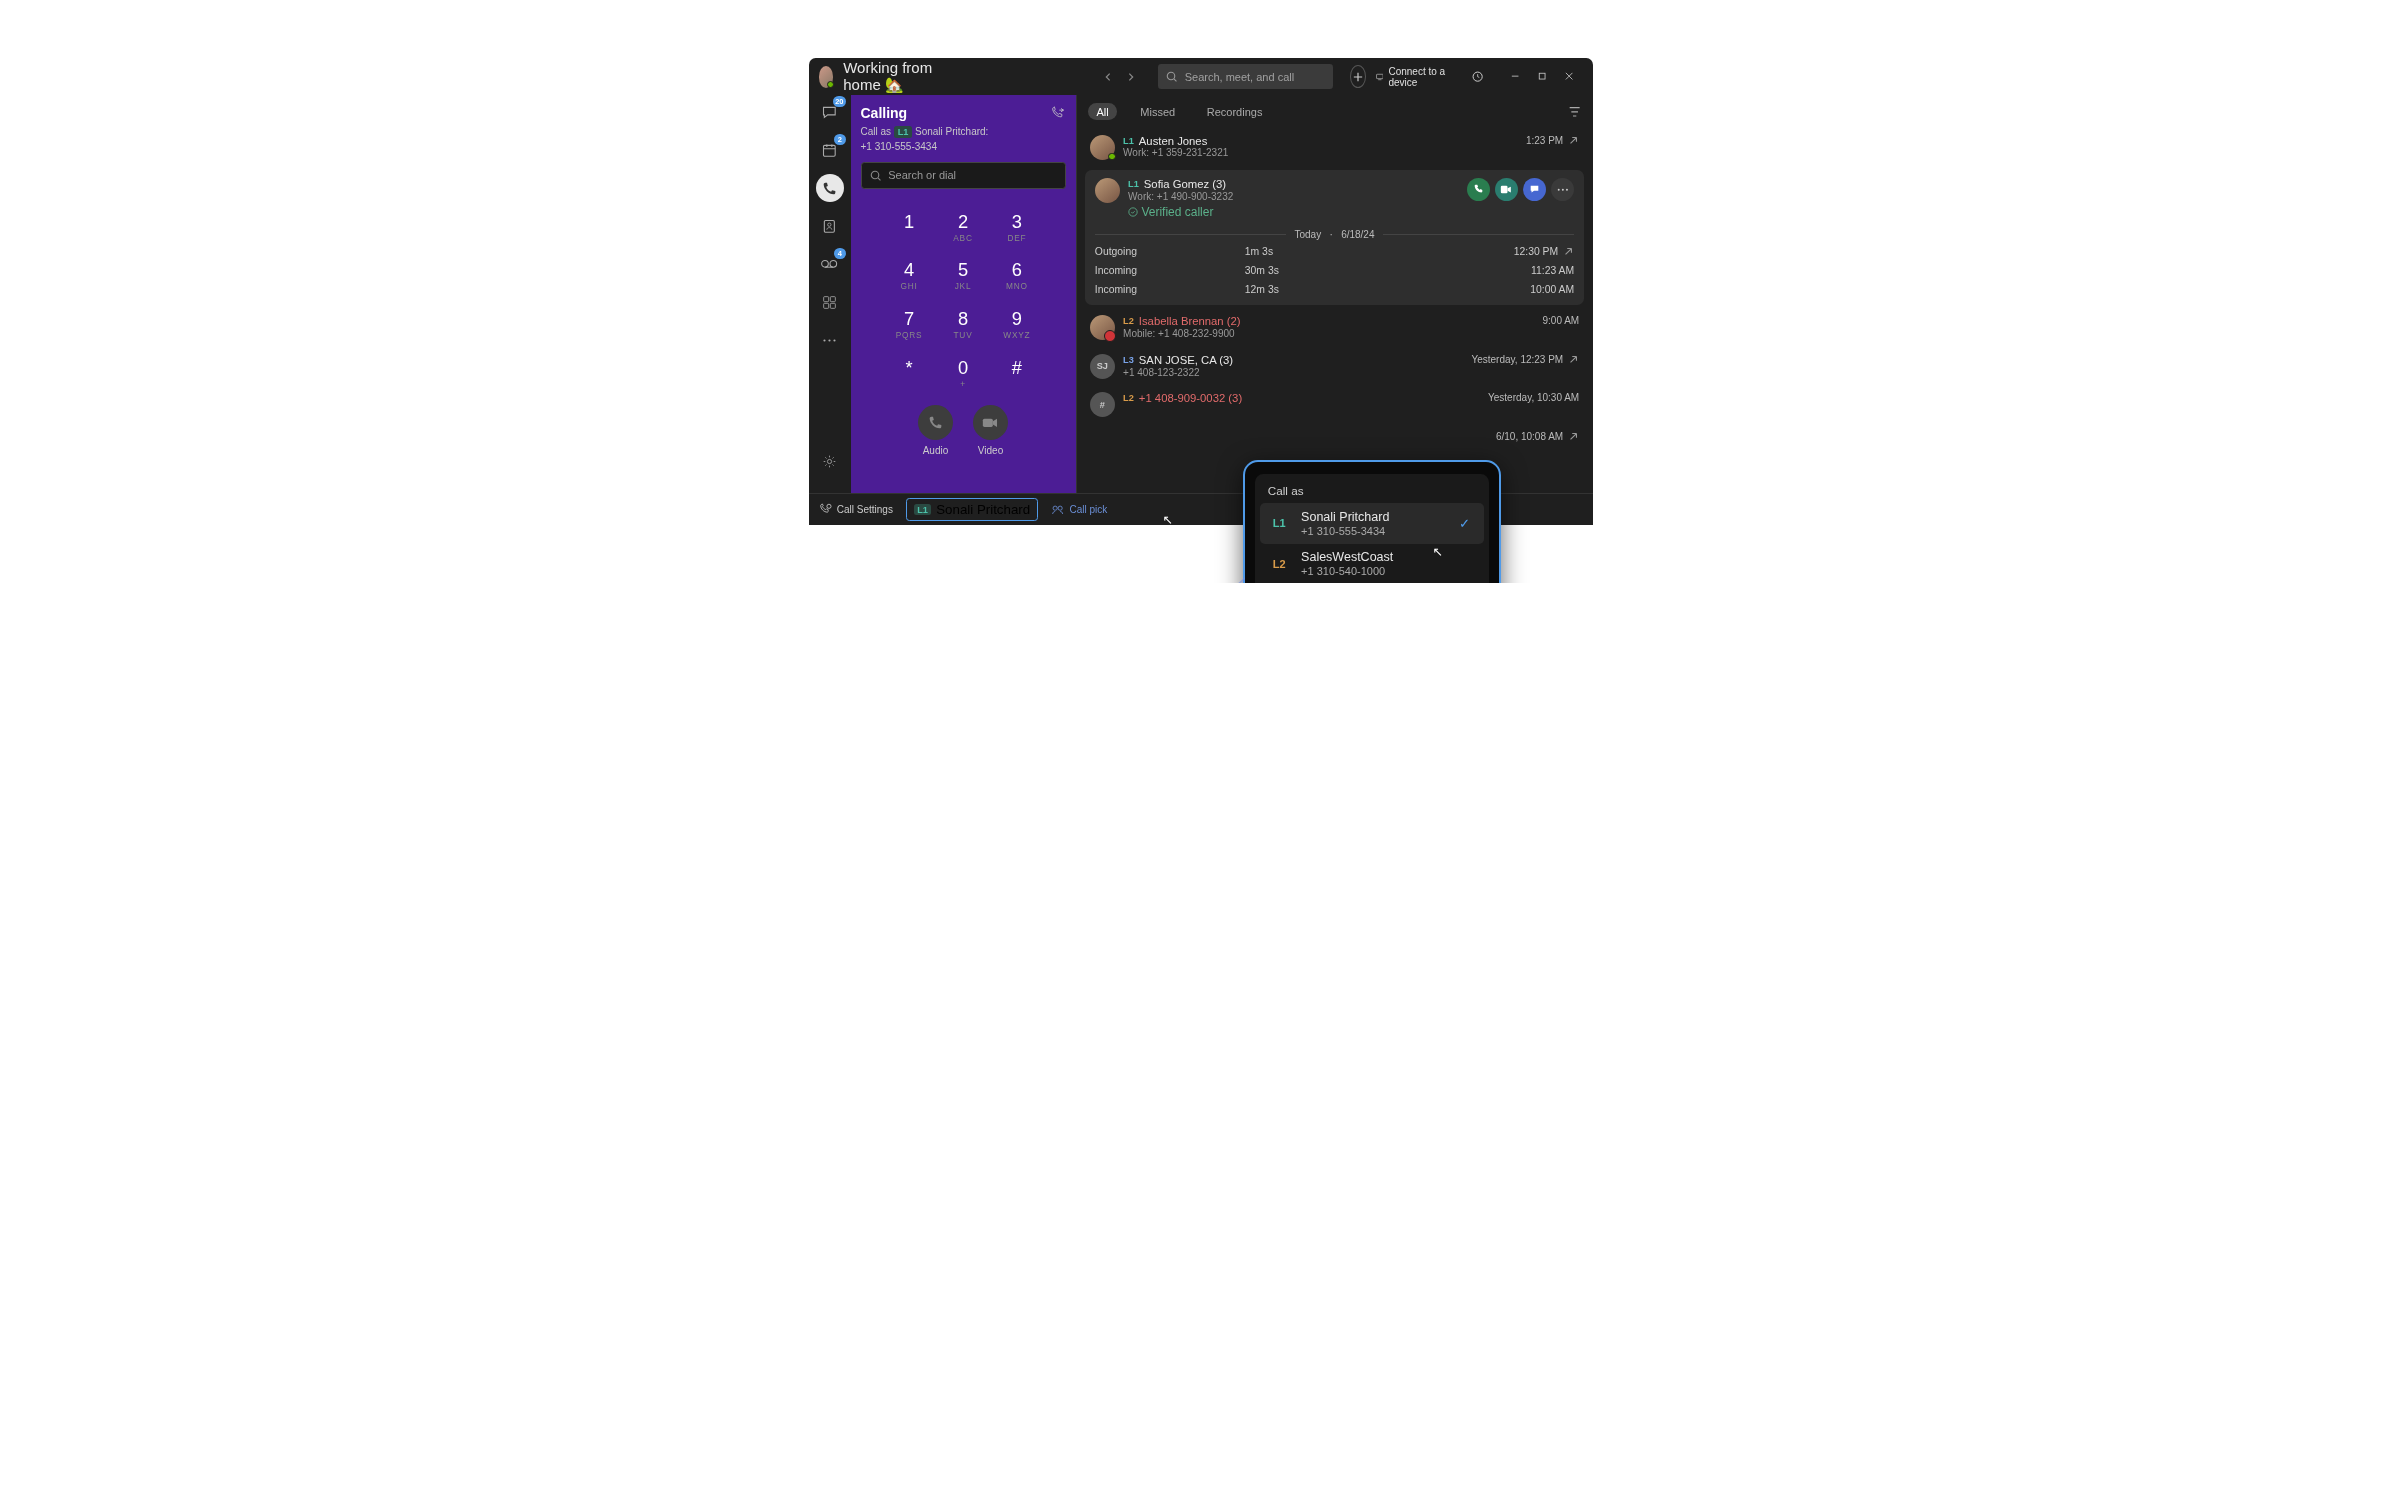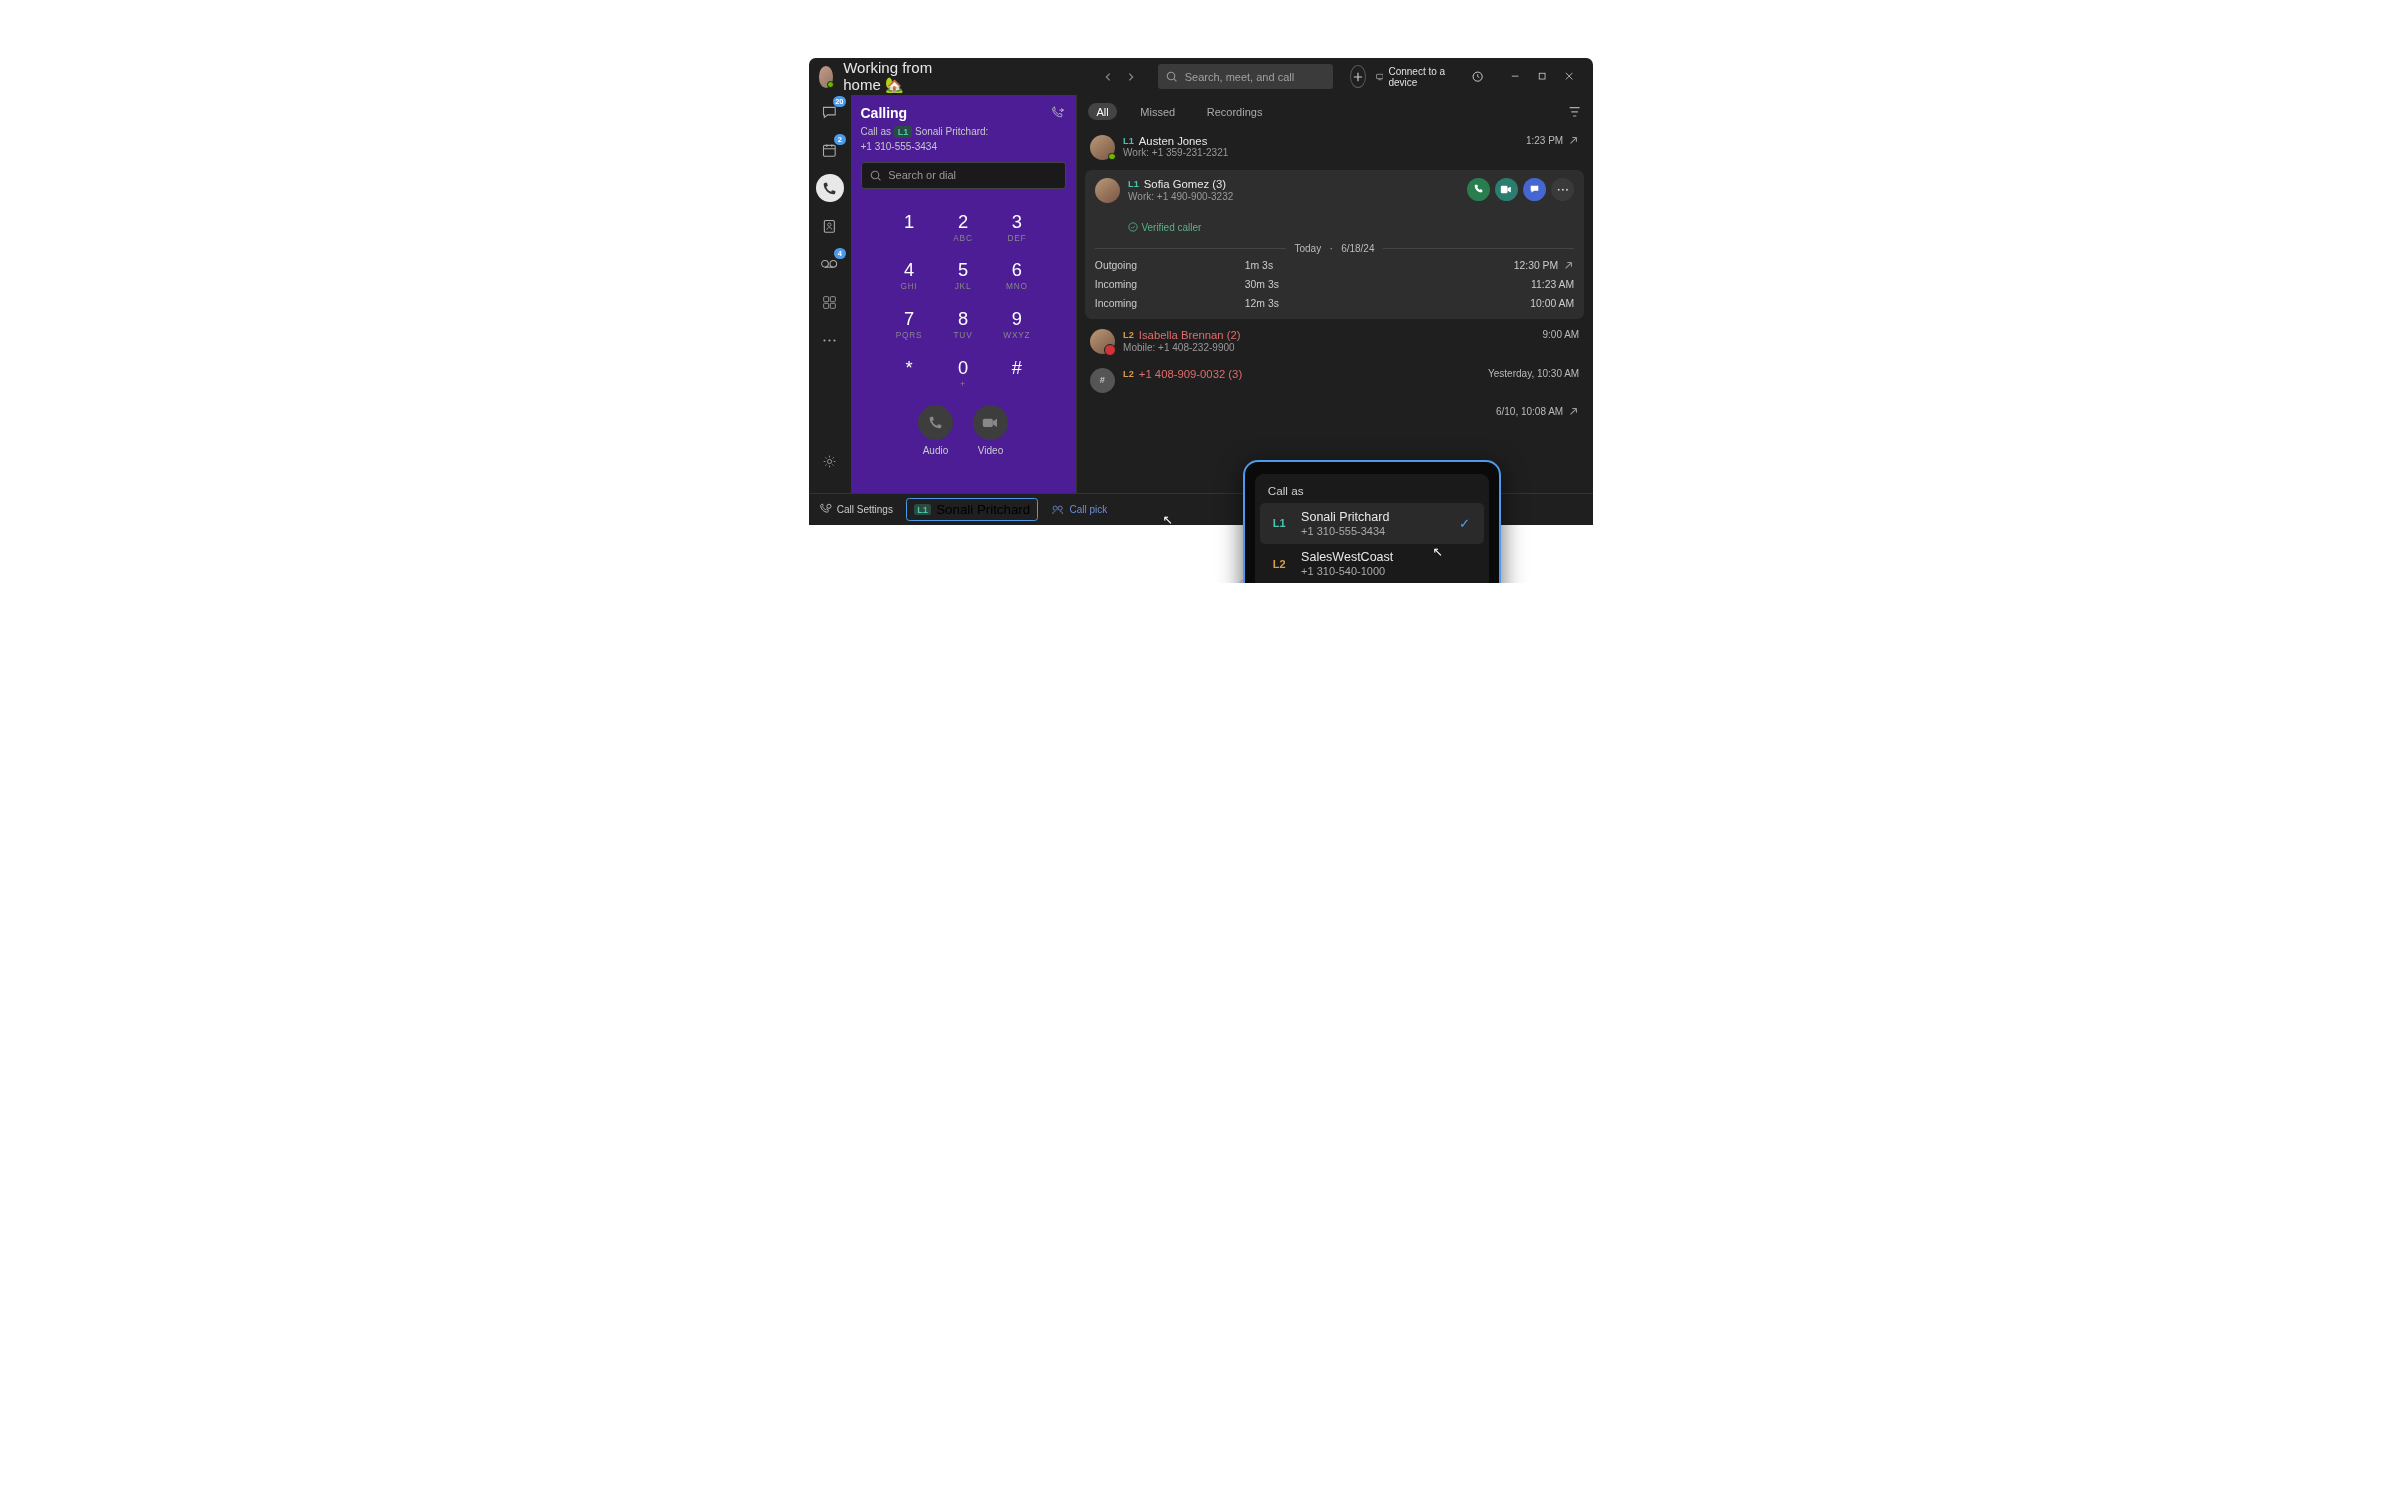--- a/index.html
+++ b/index.html
@@ -58,21 +58,21 @@
 .call-avatar.missed::after { content:''; position:absolute; bottom:-1.7px; right:-1.7px; width:10px; height:10px; border-radius:50%; background:#d13438; border:1.7px solid #1f1f1f; }
 .call-info { flex: 1; min-width: 0; }
 .call-name-line { display: flex; align-items: center; gap: 5px; }
 .call-name { color: #e8e8e8; font-size: 11.3px; }
 .call-name.missed { color: #e26b6b; }
 .call-sub { color: #999; font-size: 10px; margin-top: 0.8px; }
 .call-time { color: #bbb; font-size: 10px; display: flex; align-items: center; gap: 5px; white-space: nowrap; }
 .out-icon { color: #999; }
 .expanded-card { background: #2e2e2e; border-radius: 6.7px; padding: 8.3px 10px 10px; margin: 3.3px 0; }
 .expanded-head { display: flex; align-items: flex-start; gap: 8.3px; }
-.verified { color: #5bb08a; font-size: 10px; margin-top: 20px; display: flex; align-items: center; gap: 3.3px; }
+.verified { color: #5bb08a; font-size: 12px; margin-top: 3px; display: flex; align-items: center; gap: 3.3px; }
 .action-btns { display: flex; gap: 5px; margin-left: auto; }
 .act-btn { width: 23px; height: 23px; border-radius: 50%; display: flex; align-items: center; justify-content: center; cursor: pointer; }
 .act-green { background: #2a7d4f; color: #fff; }
 .act-teal { background: #2a7d6f; color: #fff; }
 .act-blue { background: #4667d1; color: #fff; }
 .act-more { background: #3a3a3a; color: #ccc; }
 .date-divider { display: flex; align-items: center; justify-content: center; gap: 8.3px; margin: 10px 0 6.7px; color: #bbb; font-size: 10px; }
 .date-divider::before, .date-divider::after { content:''; flex:1; height:0.8px; background:#444; }
 .detail-rows { display: flex; flex-direction: column; gap: 8px; }
 .detail-row { display: flex; align-items: center; color: #ccc; font-size: 10.4px; }
@@ -421,20 +421,33 @@
             <div class="call-info">
               <div class="call-name-line">
                 <span class="line-tag" style="background:transparent;padding:0;color:#d89b4a">L2</span>
                 <span class="call-name missed">Isabella Brennan (2)</span>
               </div>
               <div class="call-sub">Mobile: +1 408-232-9900</div>
             </div>
             <div class="call-time">9:00 AM </div>
           </div>
           <div class="call-row">
+            <div class="call-avatar">SJ</div>
+            <div class="call-info">
+              <div class="call-name-line">
+                <span class="line-tag" style="background:transparent;padding:0;color:#7aa3e8">L3</span>
+                <span class="call-name ">SAN JOSE, CA (3)</span>
+              </div>
+              <div class="call-sub">+1 408-123-2322</div>
+            </div>
+            <div class="call-time">Yesterday, 12:23 PM <svg width="11" height="11" viewBox="0 0 13 13" class="out-icon">
+                <path d="M3 10l7-7M10 3H5M10 3v5" stroke="currentColor" fill="none" stroke-width="1.3"></path>
+              </svg></div>
+          </div>
+          <div class="call-row">
             <div class="call-avatar">#</div>
             <div class="call-info">
               <div class="call-name-line">
                 <span class="line-tag" style="background:transparent;padding:0;color:#d89b4a">L2</span>
                 <span class="call-name missed">+1 408-909-0032 (3)</span>
               </div>
             </div>
             <div class="call-time">Yesterday, 10:30 AM </div>
           </div>
           <div class="call-row">

